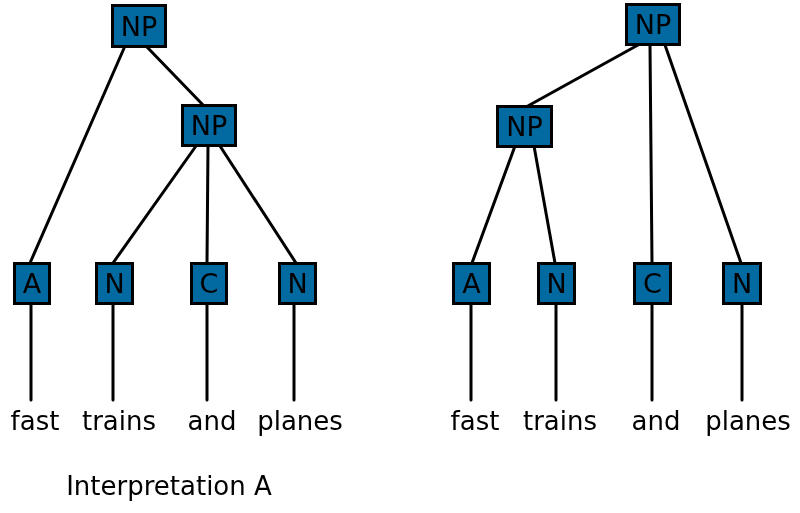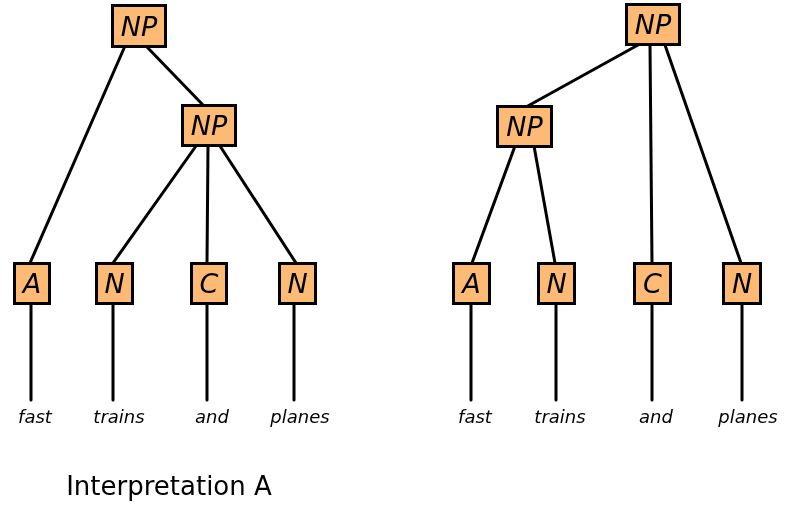--- a/index.html
+++ b/index.html
@@ -24,34 +24,32 @@
   }
   .edges line {
     stroke: #000000;
     stroke-width: 3;
     stroke-linecap: round;
   }
   .node {
     position: absolute;
     box-sizing: border-box;
     border: 3px solid #000000;
-    background: #fdba74;
+    background: #0369a1;
     display: flex;
     align-items: center;
     justify-content: center;
     font-size: 27px;
     color: #000000;
     line-height: 1;
-    font-style: italic;
   }
   .word {
     position: absolute;
     transform: translateX(-50%);
-    font-style: italic;
-    font-size: 18px;
+    font-size: 26px;
     color: #000000;
     white-space: nowrap;
     line-height: 1.2;
   }
   .caption {
     position: absolute;
     transform: translateX(-50%);
     font-size: 26px;
     color: #000000;
     white-space: nowrap;

